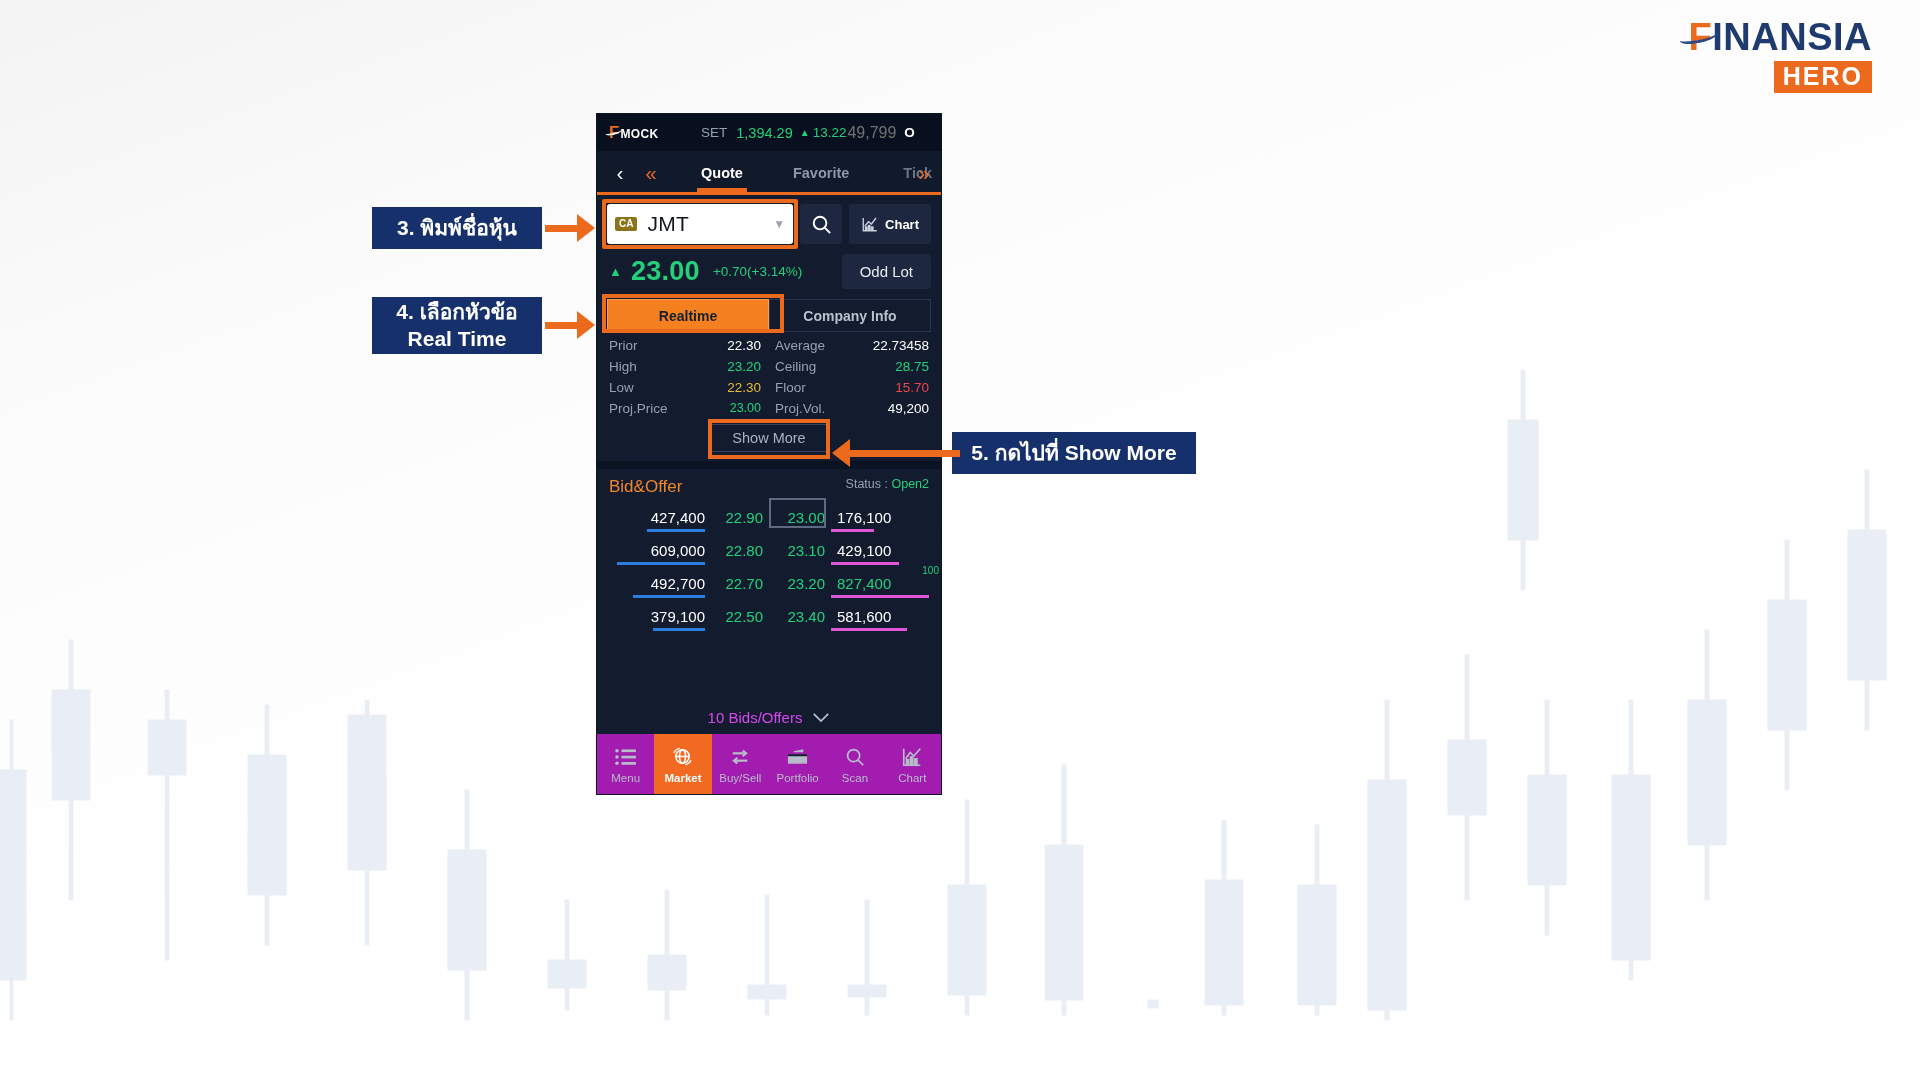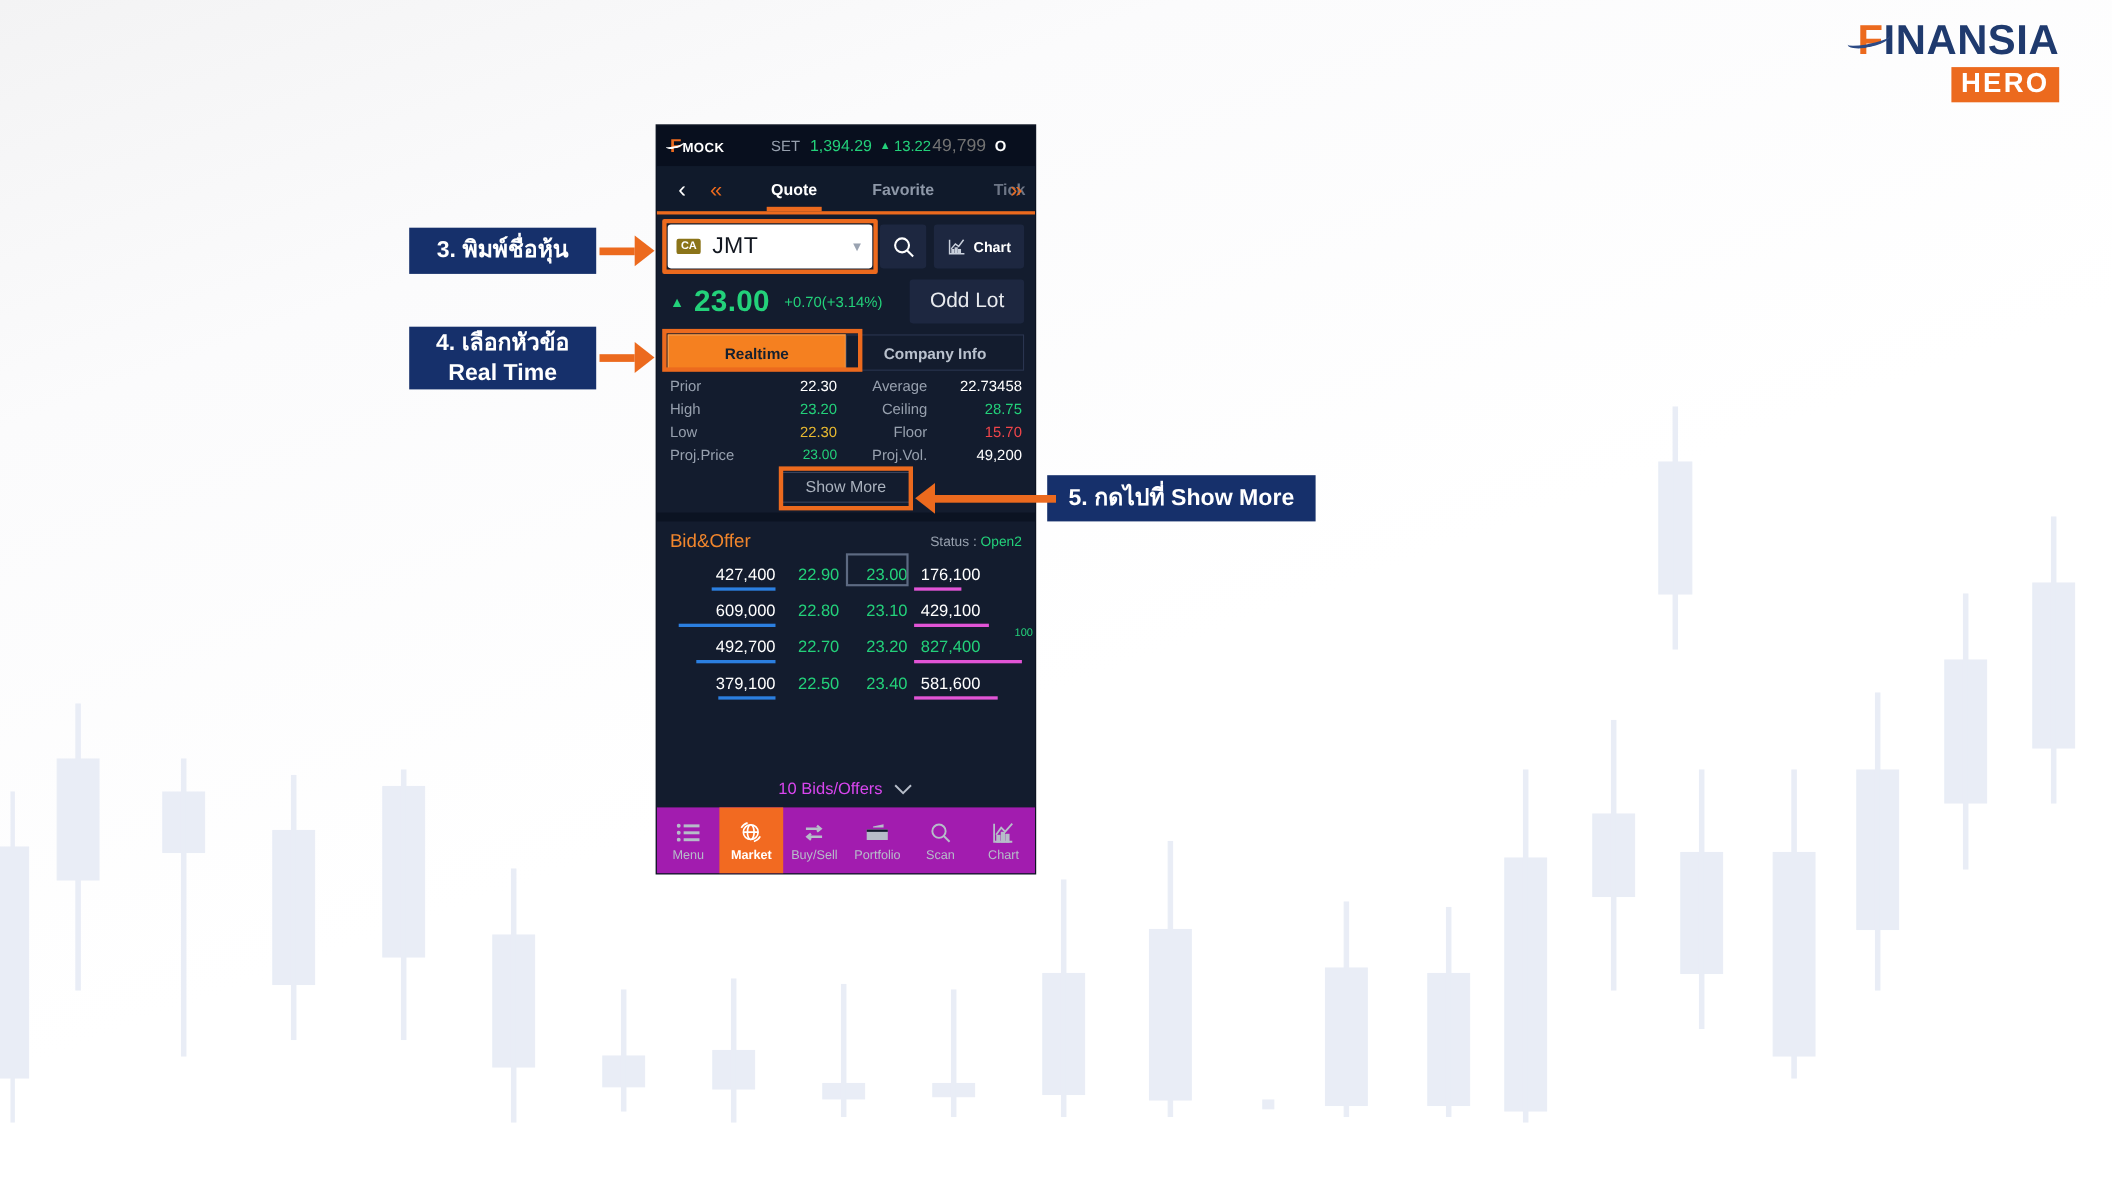--- a/index.html
+++ b/index.html
@@ -118,56 +118,56 @@
   }
   .chart-btn .lbl { color:#ffffff; font-size:13px; font-weight:bold; }
 
   
   .price-row { display:flex; align-items:center; padding:10px 10px 6px 12px; }
   .price-tri { color:#23d17a; font-size:13px; margin-right:9px; }
   .price-val { color:#23d17a; font-size:27px; font-weight:bold; letter-spacing:.3px; }
   .price-chg { color:#23d17a; font-size:13.5px; margin-left:13px; }
   .oddlot-btn {
     margin-left:auto; background:#1d2740; border-radius:3px;
-    color:#e8eaee; font-size:19px; padding:9px 18px;
+    color:#e8eaee; font-size:15px; padding:9px 18px;
   }
 
   
   .rt-tabs { display:flex; padding:4px 10px 0 10px; gap:0; position:relative; }
   .rt-tab {
     flex:1; height:33px; display:flex; align-items:center; justify-content:center;
     font-size:14px; font-weight:bold; border:1px solid #2a3550;
   }
   .rt-tab.active { background:#f58020; color:#15202f; border-color:#f9a050; }
   .rt-tab.inactive { color:#b9c1cd; background:#131c2e; }
   .rt-hl { position:absolute; left:5px; top:-1px; width:182px; height:39px; border:4px solid #ec6a1e; pointer-events:none;}
 
   
   .stats { padding:3px 12px 0 12px; }
   .stats .row { display:flex; font-size:13.5px; line-height:21px; }
   .stats .k { color:#97a0ae; width:78px; }
   .stats .v { width:74px; text-align:right; color:#ffffff; }
-  .stats .k2 { color:#97a0ae; width:82px; padding-left:14px;text-align:right; }
+  .stats .k2 { color:#97a0ae; width:82px; padding-left:14px; }
   .stats .v2 { flex:1; text-align:right; color:#ffffff; }
   .green { color:#23d17a !important; }
   .red { color:#f0454a !important; }
   .yellow { color:#e8b931 !important; }
 
   .showmore-wrap { position:relative; display:flex; justify-content:center; margin-top:5px; }
   .showmore {
     color:#aab2be; font-size:14.5px; padding:5px 22px; border:1px solid #39435c;
     background:#131c2e;
   }
   .showmore-hl { position:absolute; left:50%; transform:translateX(-50%); top:-5px; width:122px; height:40px; border:4px solid #ec6a1e; pointer-events:none; }
 
   .divider { height:8px; background:#0b1322; margin-top:9px; }
 
   
   .bo-wrap { padding:8px 12px 0 12px; position:relative; }
-  .bo-head { display:flex; align-items:center; }
+  .bo-head { display:flex; align-items:flex-start; }
   .bo-title { color:#f2862c; font-size:17px; }
   .bo-status { margin-left:auto; font-size:12.5px; color:#97a0ae; }
   .bo-status .val { color:#23d17a; }
   .bo-rows { margin-top:4px; }
   .bo-row { display:flex; align-items:center; height:33px; position:relative; }
   .bo-c { font-size:15px; text-align:right; }
   .bo-bidvol { width:96px; color:#ffffff; }
   .bo-bidpx  { width:62px; color:#23d17a; padding-right:4px;}
   .bo-offpx  { width:62px; color:#23d17a; padding-right:4px;}
   .bo-offvol { width:92px; color:#ffffff; text-align:left; padding-left:8px;}

